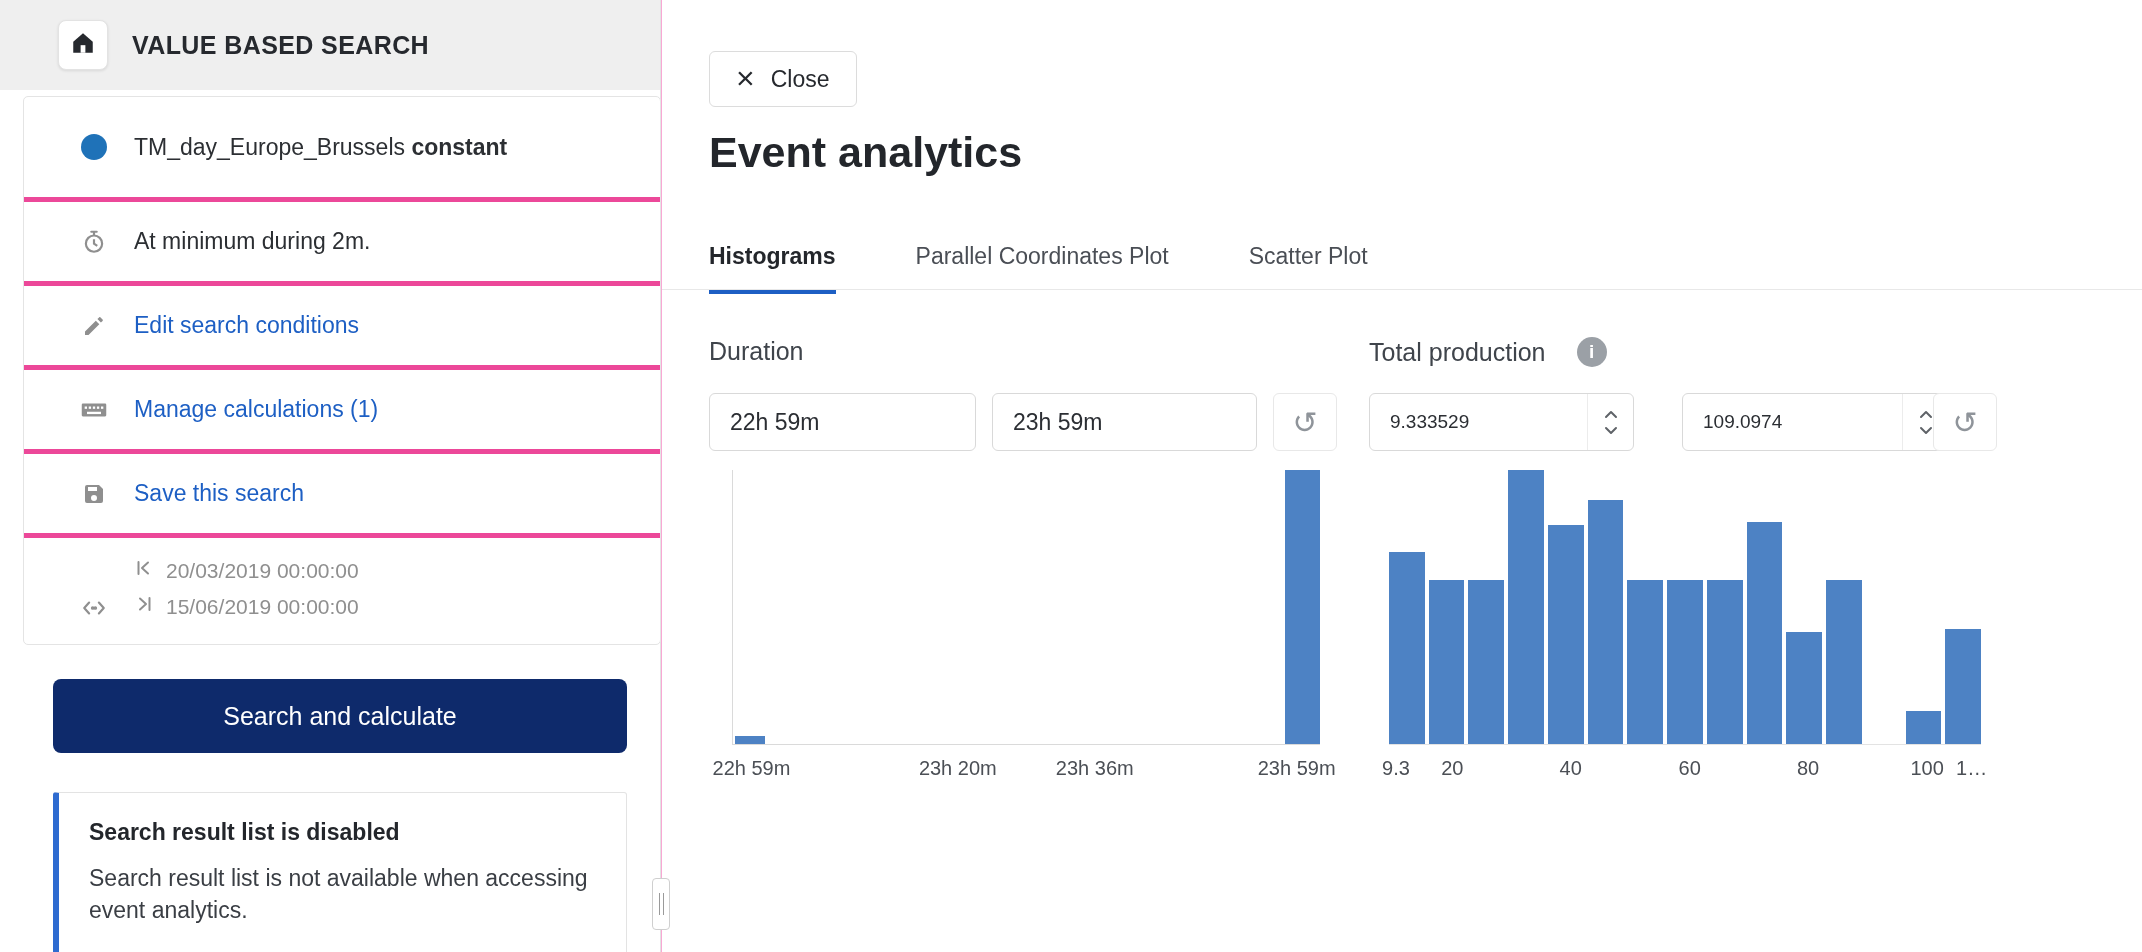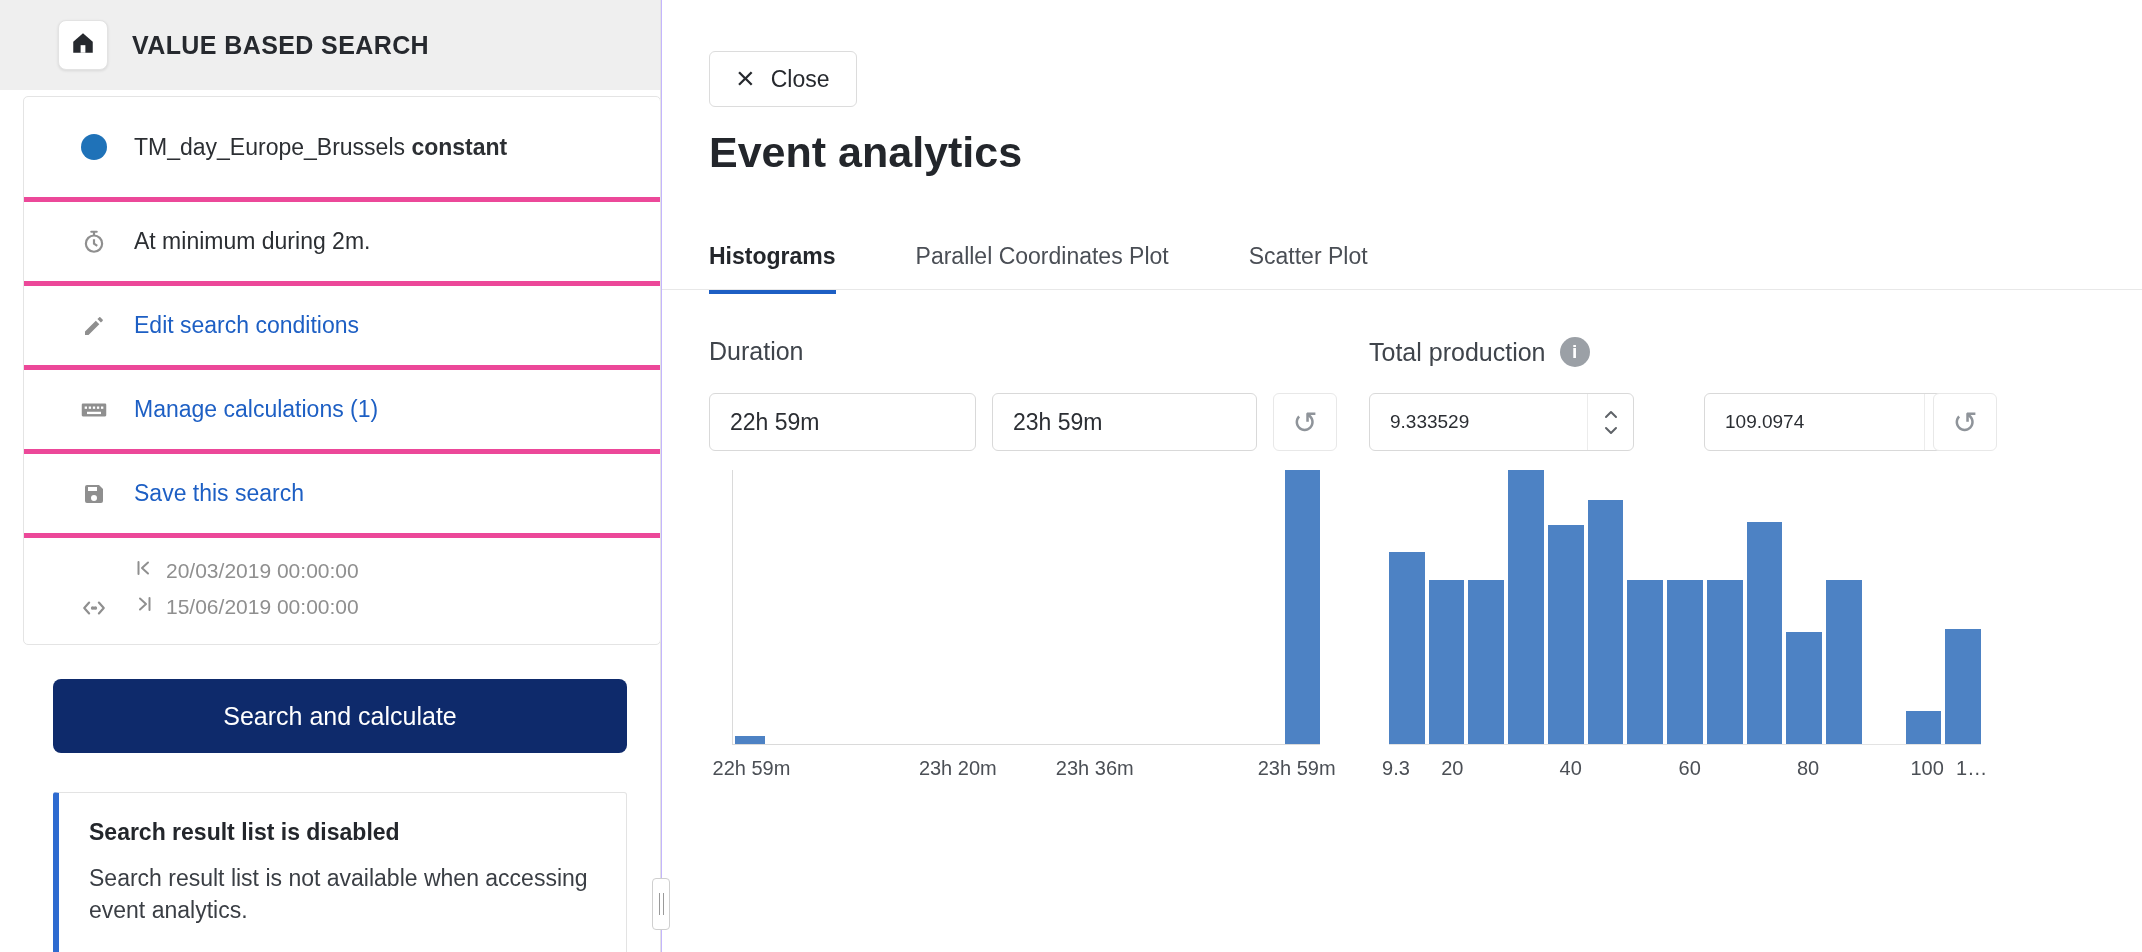--- a/index.html
+++ b/index.html
@@ -1,19 +1,19 @@
 <!DOCTYPE html>
 <html><head>
 <meta charset="utf-8">
 <style>
   *{box-sizing:border-box}
   html,body{margin:0;padding:0}
   body{width:2142px;height:952px;overflow:hidden;background:#fff;color:#26292e;
        font-family:"Liberation Sans",sans-serif;}
-  #app{position:relative;width:1792px;height:952px;background:#c4b5fd}
+  #app{position:relative;width:1792px;height:952px;background:#f9a8d4}
 
   
   .sidebar{position:absolute;left:0;top:0;width:661px;height:100%;background:#fff;border-right:1px solid #e2e2e2}
   .sb-header{position:absolute;left:0;top:0;width:100%;height:90px;background:#efefef;display:flex;align-items:center;padding-left:58px;gap:24px}
   .home-btn{width:50px;height:50px;background:#fff;border:1px solid #e3e3e3;border-radius:8px;display:flex;align-items:center;justify-content:center;box-shadow:0 1px 3px rgba(0,0,0,.10);cursor:pointer}
   .sb-title{font-size:25px;font-weight:700;letter-spacing:.4px;color:#26292e}
 
   .sb-card{position:absolute;left:23px;top:96px;width:638px;background:#fff;border:1px solid #e4e4e4;border-radius:5px}
   .sb-row{display:flex;align-items:center;gap:26px;padding:0 24px 0 56px}
   .sb-row + .sb-row{border-top:5px solid #ec4899}
@@ -43,30 +43,30 @@
   .close-x{font-size:32px;line-height:1;color:#26292e;margin-top:-3px}
   .page-title{position:absolute;left:47px;top:128px;margin:0;font-size:43px;font-weight:600;color:#23262b}
 
   .tabs{position:absolute;left:47px;top:243px;display:flex;gap:80px}
   .tab{font-size:23px;color:#4a4e55;padding-bottom:20px;cursor:pointer;border-bottom:4px solid transparent}
   .tab.active{color:#23262b;font-weight:700;border-bottom-color:#1d5fc4}
   .tabs-line{position:absolute;left:0;top:289px;width:100%;height:1px;background:#e8e8e8}
 
   .panel-label{position:absolute;top:337px;font-size:25px;color:#3f444b}
   .lbl-duration{left:47px}
-  .lbl-production{left:707px;display:flex;align-items:center;gap:14px}
+  .lbl-production{left:707px;display:flex;align-items:center;gap:31px}
   .info-badge{width:30px;height:30px;border-radius:50%;background:#9ba0a6;color:#fff;font-size:19px;font-weight:700;display:flex;align-items:center;justify-content:center;cursor:default}
 
   .text-input{position:absolute;top:393px;height:58px;border:1px solid #d9d9d9;border-radius:6px;font-size:23px;color:#2b2e33;font-family:inherit;padding:0 20px;background:#fff;outline:none}
   #dur-min{left:47px;width:267px}
   #dur-max{left:330px;width:265px}
 
   .num-wrap{position:absolute;top:393px;height:58px;border:1px solid #d9d9d9;border-radius:6px;background:#fff;display:flex;overflow:hidden}
   #prod-min{left:707px;width:265px}
-  #prod-max{left:1042px;width:267px}
+  #prod-max{left:1020px;width:267px}
   .num-wrap input{flex:1;min-width:0;border:none;outline:none;font-size:19px;color:#2b2e33;font-family:inherit;padding:0 0 0 20px;background:transparent}
   .stepper{width:46px;border-left:1px solid #ececec;display:flex;flex-direction:column;align-items:center;justify-content:center;gap:7px}
   .step-btn{display:flex;justify-content:center;align-items:center;cursor:pointer;background:none;border:none;padding:0}
 
   .reset-btn{position:absolute;top:393px;width:64px;height:58px;background:#fff;border:1px solid #e8e8e8;border-radius:6px;font-size:30px;color:#8f949a;cursor:pointer;display:flex;align-items:center;justify-content:center;font-family:inherit}
   #dur-reset{left:611px}
   #prod-reset{left:1271px}
 
   .plot{position:absolute;top:470px;height:275px}
   #duration-plot{left:70px;width:588px;border-left:1px solid #dadada;border-bottom:1px solid #dadada}

